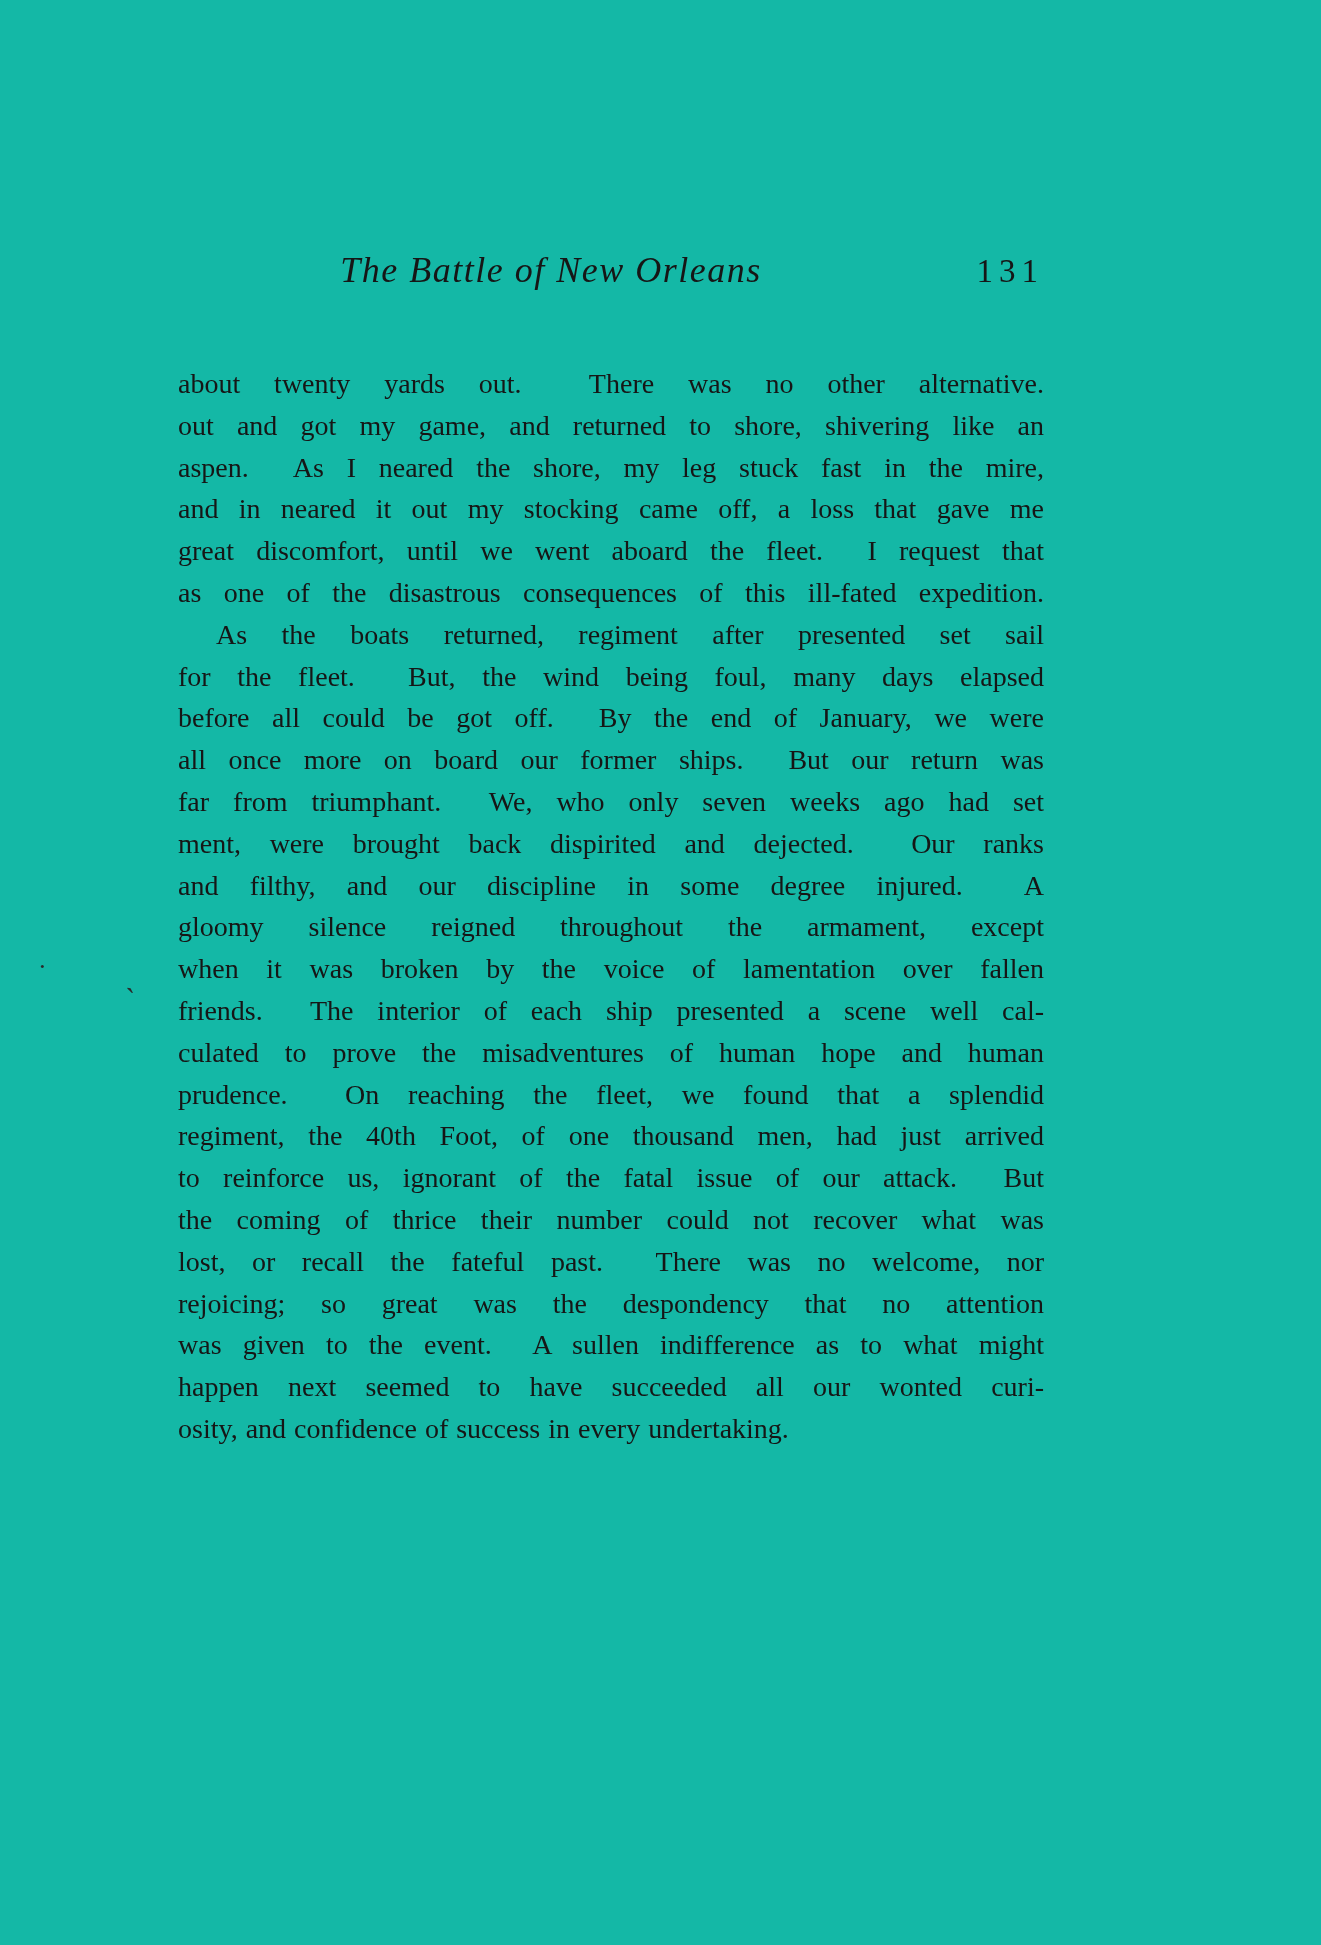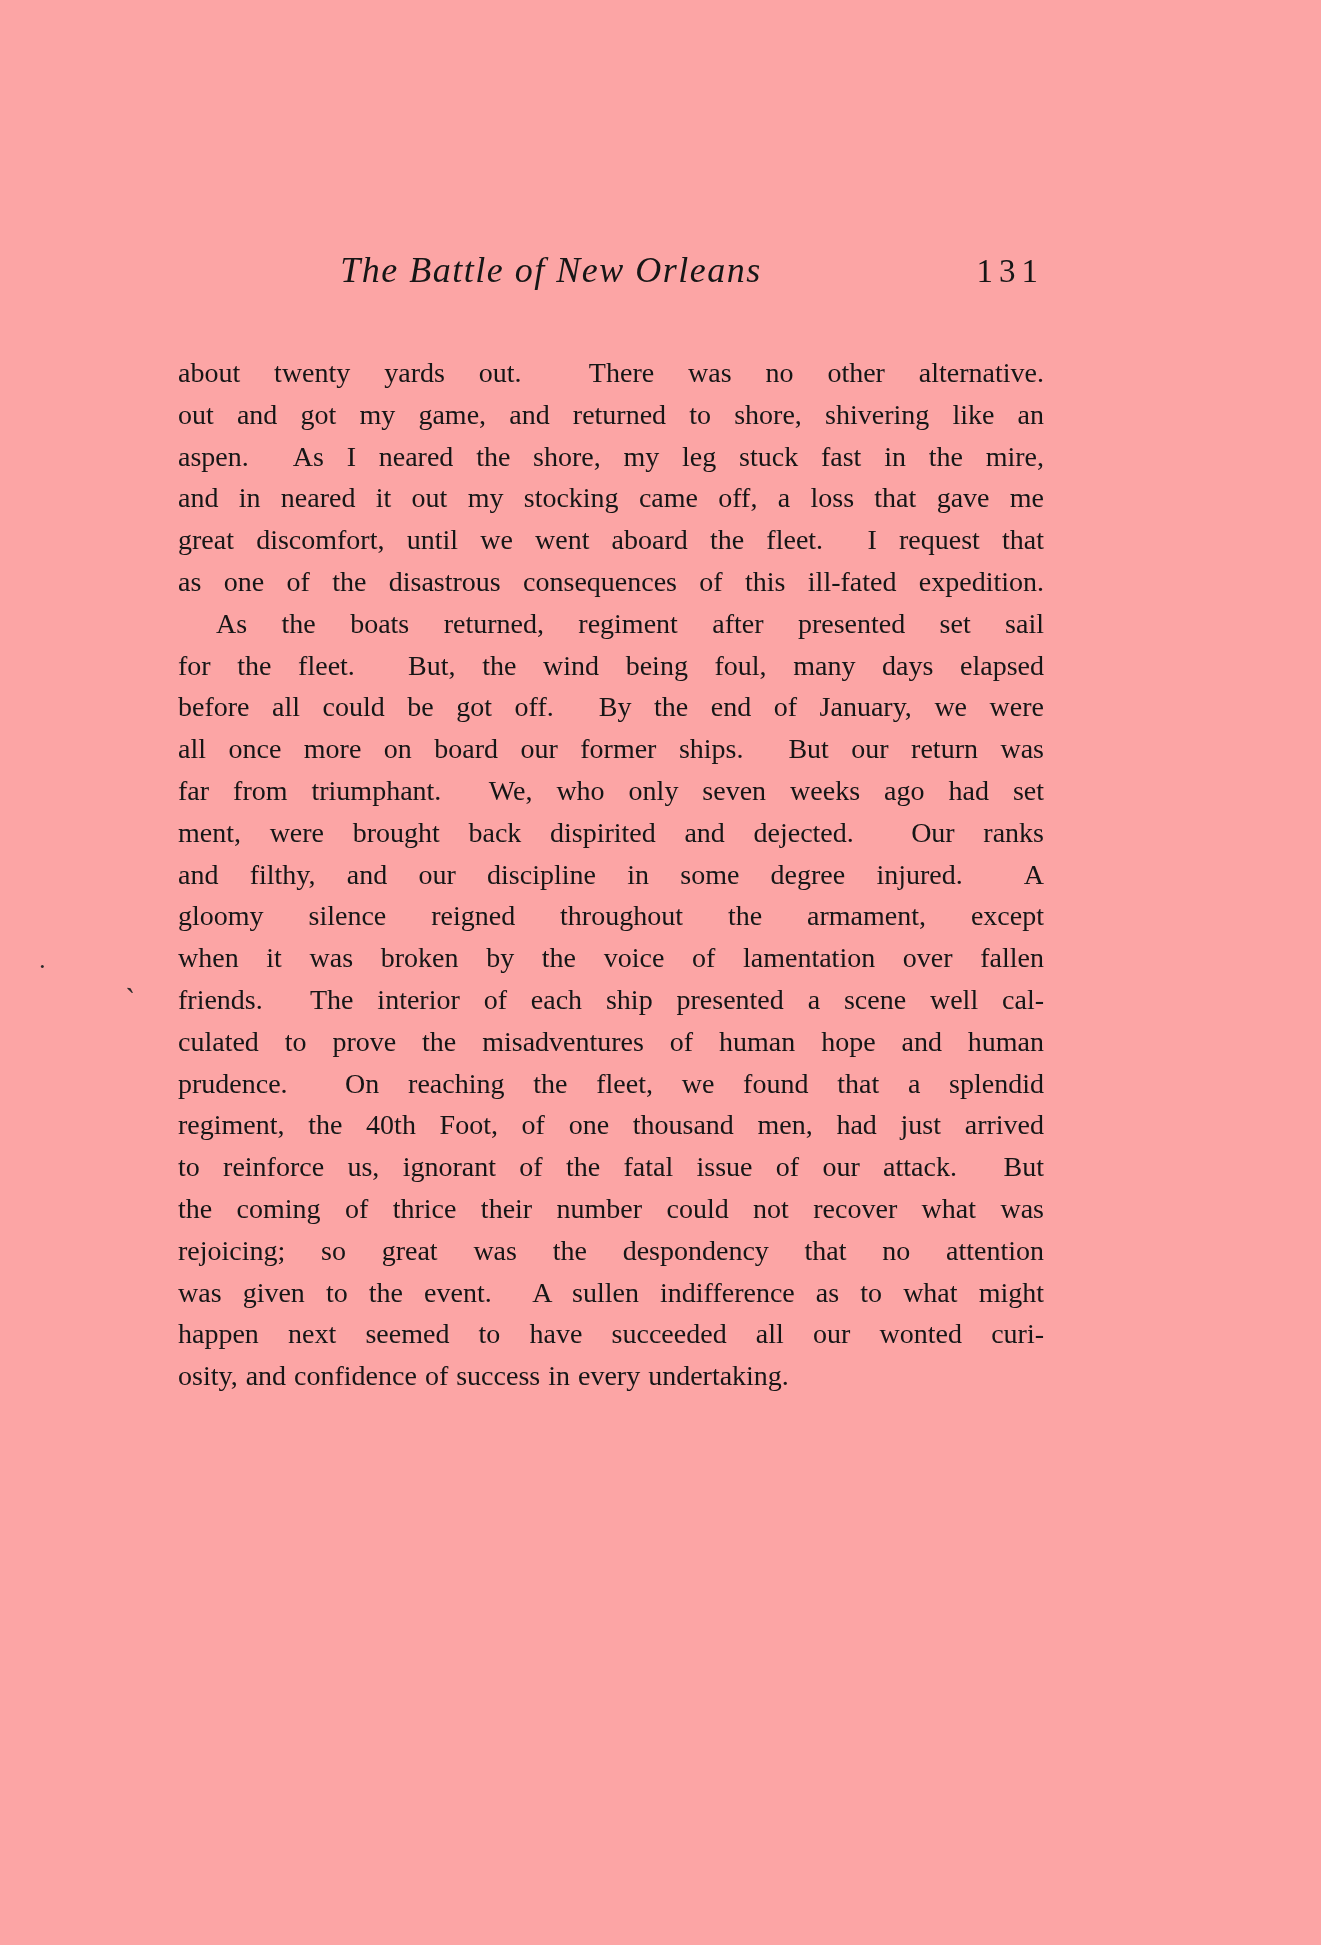--- a/index.html
+++ b/index.html
@@ -4,21 +4,21 @@
 <style>
   html, body {
     margin: 0;
     padding: 0;
     background: #e8e8e8;
   }
   .page {
     position: relative;
     width: 1321px;
     height: 1945px;
-    background: #fca5a5;
+    background: #14b8a6;
     color: #161616;
     font-family: "Liberation Serif", "DejaVu Serif", serif;
     overflow: hidden;
   }
   
   .header {
     position: absolute;
     left: 178px;
     top: 248px;
     width: 866px;
@@ -42,21 +42,21 @@
     top: 8px;
     font-size: 33px;
     line-height: 30px;
     letter-spacing: 6px;
     font-variant-numeric: oldstyle-nums;
   }
   
   .body-text {
     position: absolute;
     left: 178px;
-    top: 352px;
+    top: 363px;
     width: 866px;
     font-size: 28px;
     line-height: 41.8px;
     word-spacing: 1px;
   }
   .line {
     text-align: justify;
     text-align-last: justify;
     height: 41.8px;
     white-space: nowrap;
@@ -102,20 +102,21 @@
       <div class="line">ment, were brought back dispirited and dejected.&nbsp; Our ranks</div>
       <div class="line">and filthy, and our discipline in some degree injured.&nbsp; A</div>
       <div class="line">gloomy silence reigned throughout the armament, except</div>
       <div class="line">when it was broken by the voice of lamentation over fallen</div>
       <div class="line">friends.&nbsp; The interior of each ship presented a scene well cal-</div>
       <div class="line">culated to prove the misadventures of human hope and human</div>
       <div class="line">prudence.&nbsp; On reaching the fleet, we found that a splendid</div>
       <div class="line">regiment, the 40th Foot, of one thousand men, had just arrived</div>
       <div class="line">to reinforce us, ignorant of the fatal issue of our attack.&nbsp; But</div>
       <div class="line">the coming of thrice their number could not recover what was</div>
+      <div class="line">lost, or recall the fateful past.&nbsp; There was no welcome, nor</div>
       <div class="line">rejoicing; so great was the despondency that no attention</div>
       <div class="line">was given to the event.&nbsp; A sullen indifference as to what might</div>
       <div class="line">happen next seemed to have succeeded all our wonted curi-</div>
       <div class="line no-stretch">osity, and confidence of success in every undertaking.</div>
     </div>
 
   <span class="artifact dot">·</span>
   <span class="artifact tick">`</span>
 
 </div>

